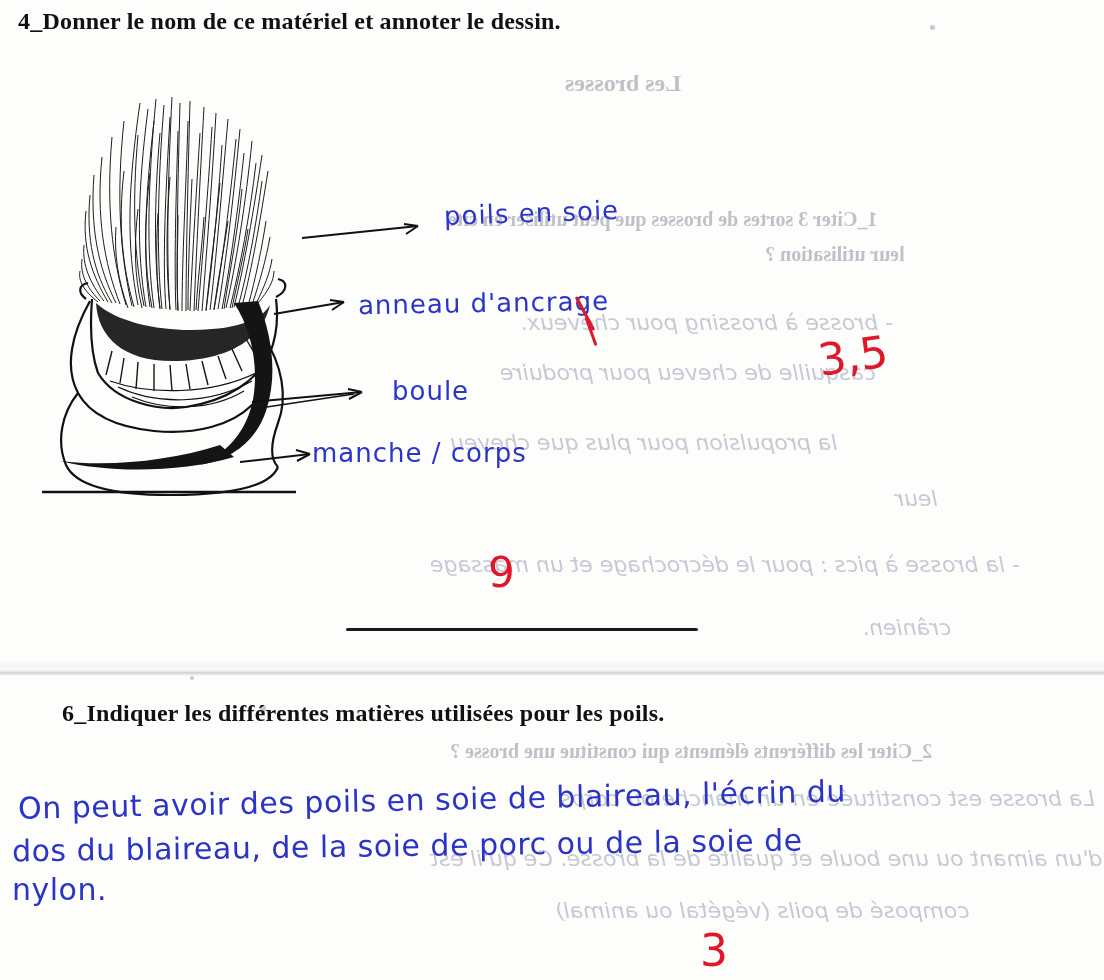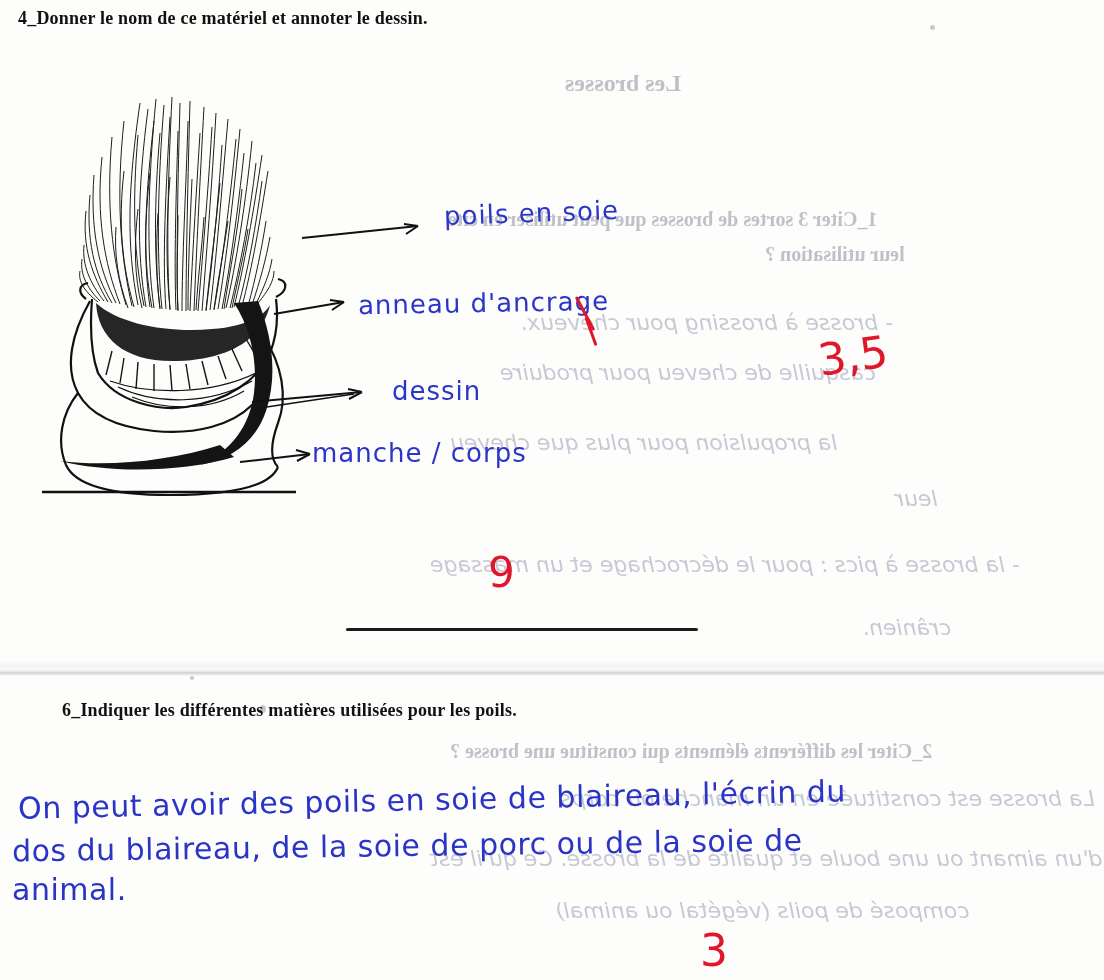--- a/index.html
+++ b/index.html
@@ -16,21 +16,21 @@
     height: 980px;
     background: #fdfdfb;
     overflow: hidden;
   }
 
   
   .q-heading {
     position: absolute;
     font-family: "Liberation Serif", serif;
     font-weight: bold;
-    font-size: 18px;
+    font-size: 24px;
     color: #111;
     letter-spacing: 0.2px;
     white-space: nowrap;
   }
   #q4 { left: 18px; top: 8px; }
   #q6 { left: 18px; top: 700px; margin-left: 44px; }
 
   
   .bleed {
     position: absolute;
@@ -265,34 +265,34 @@
 
   <svg class="arrow" style="left:238px; top:440px;" width="90" height="34" viewBox="0 0 90 34">
     <path d="M2 22 L72 14" stroke="#111" stroke-width="2" fill="none"></path>
     <path d="M72 14 L58 10 M72 14 L59 21" stroke="#111" stroke-width="2" fill="none"></path>
   </svg>
 
   <div class="hand hand-label" style="left:444px; top:198px; transform: rotate(-2deg);">poils  en  soie</div>
 
   <div class="hand hand-label" style="left:358px; top:288px; transform: rotate(-1deg);">anneau   d'ancrage</div>
 
-  <div class="hand hand-label" style="left:392px; top:376px;">dessin</div>
+  <div class="hand hand-label" style="left:392px; top:376px;">boule</div>
 
   <div class="hand hand-label" style="left:312px; top:438px;">manche / corps</div>
 
   <div class="red" id="mark-35">3,5</div>
   <div class="red" id="mark-9">9</div>
   <div class="red" id="mark-3">3</div>
 
   <div class="red-stroke" style="left:566px; top:312px; width:38px; transform: rotate(62deg);"></div>
   <div class="red-stroke" style="left:576px; top:330px; width:30px; transform: rotate(70deg);"></div>
 
   <div id="answer-rule"></div>
   <div class="hand" style="left:352px; top:596px; font-size:26px;"></div>
 
   <div id="edge-shadow"></div>
   <div id="fold"></div>
 
   <div class="hand hand-answer" style="left:18px; top:782px; transform: rotate(-1.2deg);">On peut avoir des poils en soie de blaireau, l'écrin du</div>
   <div class="hand hand-answer" style="left:12px; top:828px; transform: rotate(-0.8deg);">dos du blaireau, de la soie de porc ou de la soie de</div>
-  <div class="hand hand-answer" style="left:12px; top:872px;">animal.</div>
+  <div class="hand hand-answer" style="left:12px; top:872px;">nylon.</div>
 
 </div>
 
 </body></html>

